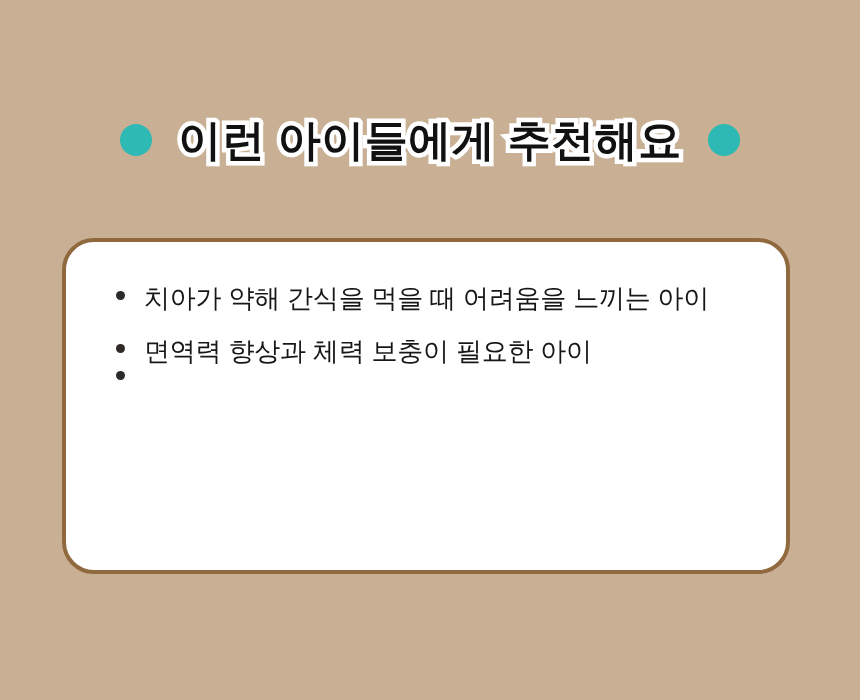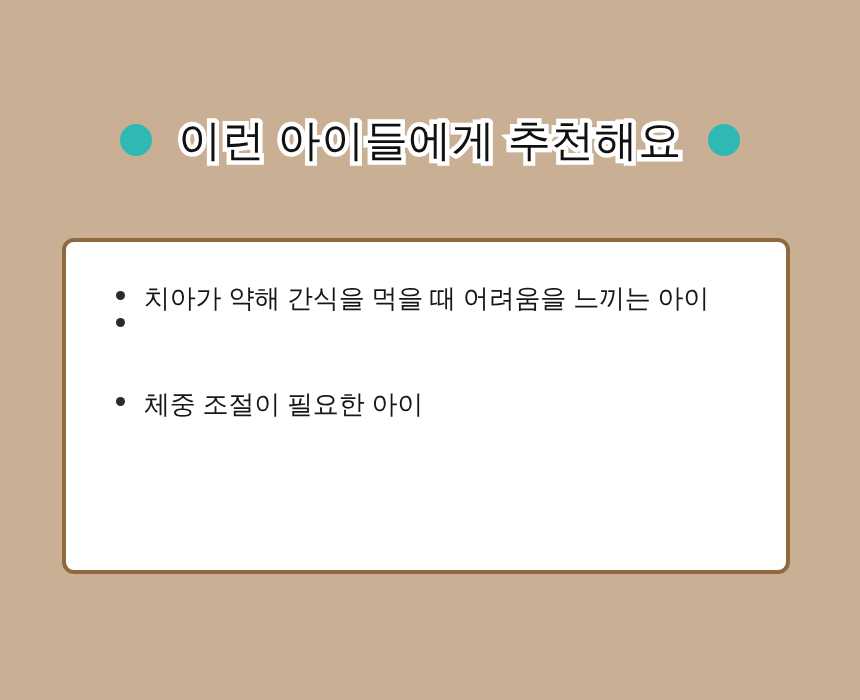--- a/index.html
+++ b/index.html
@@ -40,41 +40,41 @@
   .title-dot {
     width: 32px;
     height: 32px;
     border-radius: 50%;
     background: #2eb9b4;
     flex: 0 0 auto;
   }
 
   .title-text {
     font-size: 43px;
-    font-weight: 400;
+    font-weight: 700;
     color: #111111;
     letter-spacing: 0.5px;
     line-height: 1;
     white-space: nowrap;
     position: relative;
     -webkit-text-stroke: 9px #ffffff;
     paint-order: stroke fill;
   }
 
   
   .card {
     position: absolute;
     left: 62px;
     top: 238px;
     width: 728px;
     height: 336px;
     box-sizing: border-box;
     background: #ffffff;
     border: 4px solid #91693f;
-    border-radius: 12px;
+    border-radius: 32px;
   }
 
   .bullet-list {
     position: absolute;
     left: 50px;
     top: 30px;
     right: 14px;
     margin: 0;
     padding: 0;
     list-style: none;
@@ -120,25 +120,25 @@
   <div class="card">
     <ul class="bullet-list">
 
       <li class="bullet-item">
         <span class="bullet-marker"></span>
         <span class="bullet-text">치아가 약해 간식을 먹을 때 어려움을 느끼는 아이</span>
       </li>
 
       <li class="bullet-item">
         <span class="bullet-marker"></span>
+        <span class="bullet-text">면역력 향상과 체력 보충이 필요한 아이</span>
       </li>
 
 
       <li class="bullet-item">
         <span class="bullet-marker"></span>
-        <span class="bullet-text">체중 조절이 필요한 아이</span>
       </li>
 
 
     </ul>
   </div>
 
 </div>
 
 </body></html>

